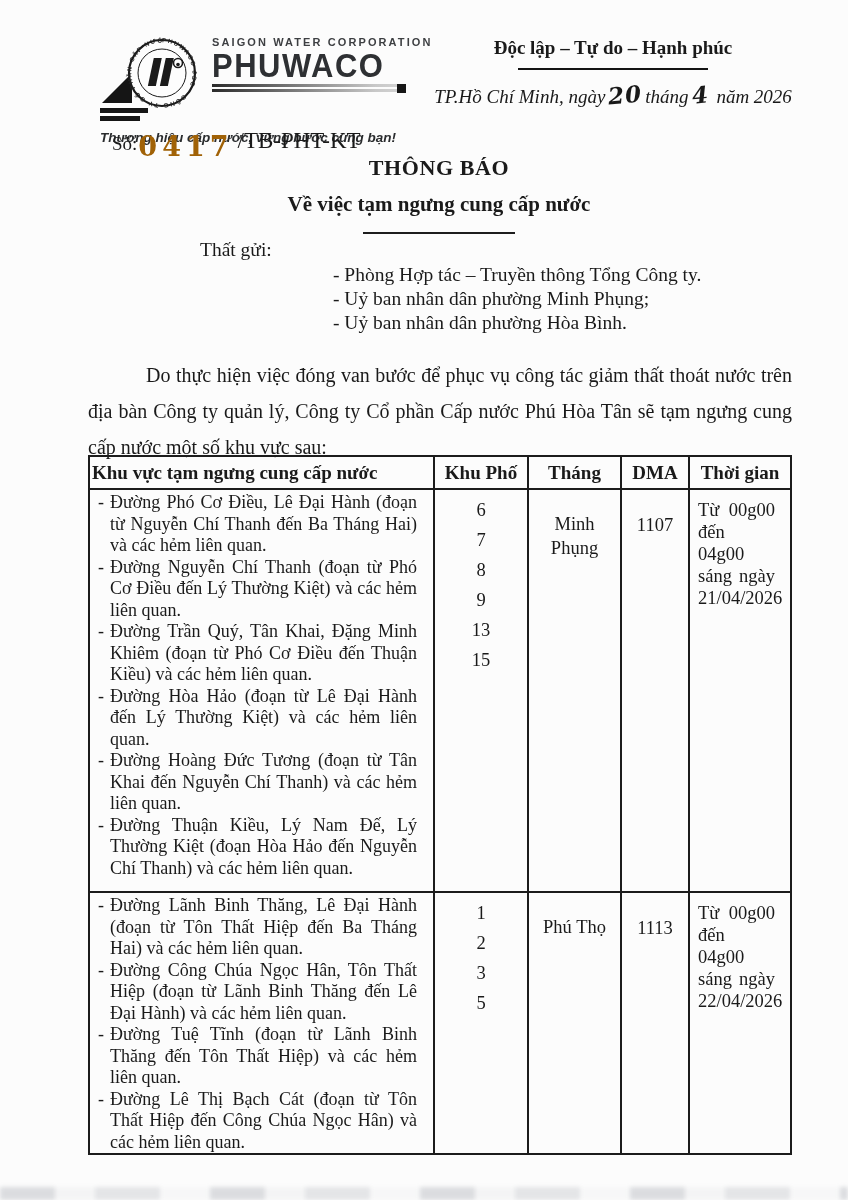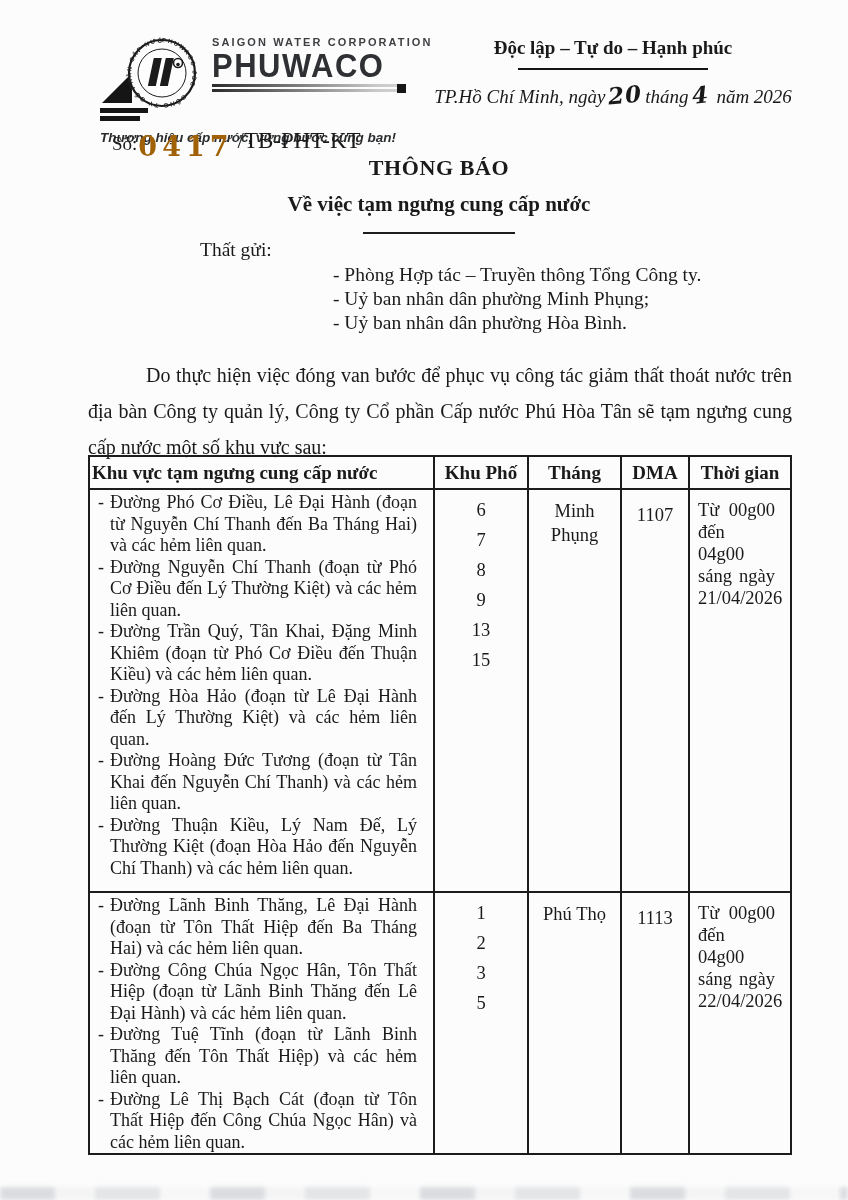--- a/index.html
+++ b/index.html
@@ -78,22 +78,22 @@
   table.notice th, table.notice td { border:2px solid #1c1c1c; vertical-align:top; }
   table.notice th { font-size:19px; font-weight:bold; height:33px; vertical-align:middle; padding:2px 2px; }
   th.h-area { text-align:left; padding-left:28px; }
   td { font-size:18px; line-height:21.5px; }
   td.areas { padding:2px 0 0 0; }
   .area { display:flex; }
   .area .dash { width:20px; padding-left:8px; flex-shrink:0; }
   .area .area-text { flex:1; text-align:justify; padding-right:16px; }
   td.kp { text-align:center; padding-top:10px; font-size:18.5px; }
   td.kp div { height:30px; }
-  td.ward { text-align:center; padding-top:9px; font-size:18.5px; line-height:24px; }
-  td.dma { text-align:center; padding-top:15px; font-size:18.5px; }
+  td.ward { text-align:center; padding-top:22px; font-size:18.5px; line-height:24px; }
+  td.dma { text-align:center; padding-top:25px; font-size:18.5px; }
   td.time { padding:9px 15px 0 8px; text-align:justify; font-size:18.5px; line-height:22px; }
   tr.row1 td { height:403px; }
   tr.row2 td { height:253px; }
 
   
   .scan-band {
     position:absolute; left:0; top:1187px; width:848px; height:13px;
     background:repeating-linear-gradient(90deg,
       rgba(105,112,125,.22) 0 55px, rgba(105,112,125,.05) 55px 95px,
       rgba(105,112,125,.16) 95px 160px, rgba(105,112,125,.03) 160px 210px);

